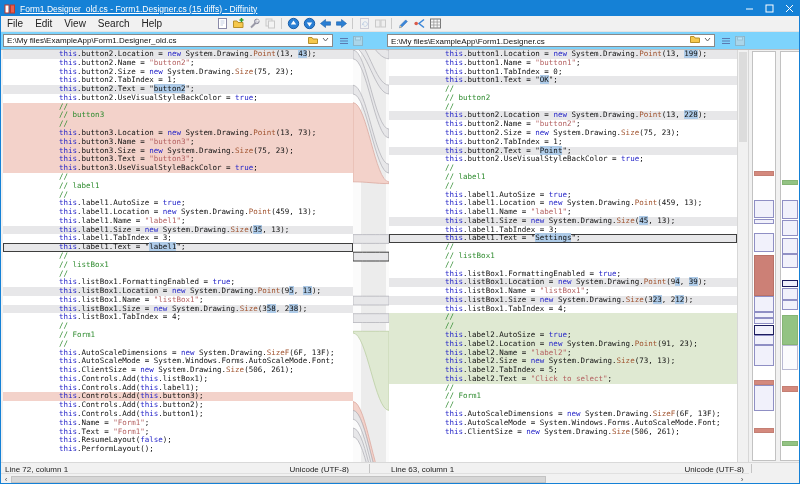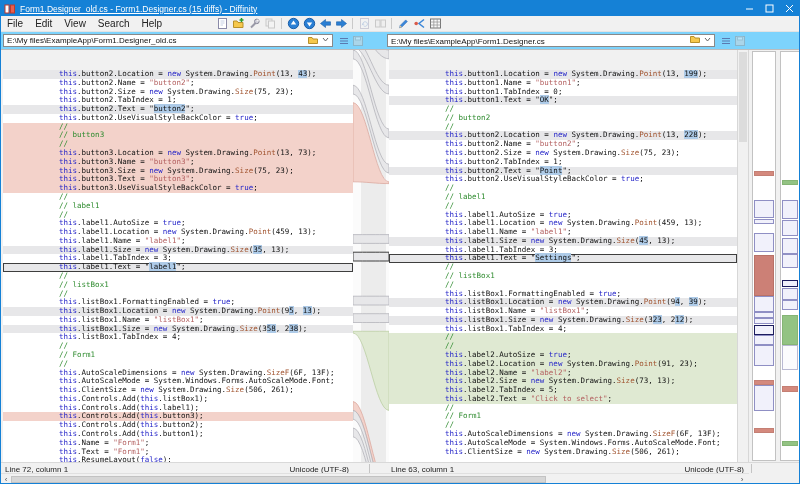--- a/index.html
+++ b/index.html
@@ -24,21 +24,21 @@
   .tsep{width:1px;height:11px;background:#c9c9c9;margin:0 3px;}
   
   #pathrow{position:absolute;left:0;top:31px;width:100%;height:17px;background:#7dd3fc;}
   .combo{position:absolute;top:2px;height:13px;background:#fff;border:1px solid #898989;
          font-size:8px;color:#111;display:flex;align-items:center;padding-left:3px;white-space:nowrap;overflow:hidden;}
   .combo .spacer{flex:1;}
   .combo .cicon{flex:0 0 auto;margin-right:2px;}
   .mini-btn{position:absolute;top:2px;width:13px;height:13px;display:flex;align-items:center;justify-content:center;}
   
   #main{position:absolute;left:0;top:48px;width:100%;height:413px;background:#f1f1f1;border-top:1px solid #bcbcbc;}
-  .pane{position:absolute;top:0;height:413px;background:#fff;overflow:hidden;margin-top:20px;}
+  .pane{position:absolute;top:0;height:413px;background:#fff;overflow:hidden;}
   #pane-left{left:2px;width:350px;}
   #pane-right{left:388px;width:348px;}
   .line{height:8.787px;line-height:8.787px;font-family:"DejaVu Sans Mono",monospace;
         font-size:7.5px;white-space:pre;padding-left:56px;color:#111;}
   .b-chg{background:#e7e7e9;}
   .b-del{background:#f3d2ca;}
   .b-add{background:#dfe9d2;}
   .b-cur{background:#e7e7e9;box-shadow:inset 0 0 0 1px #3e3e3e;}
   .hl{background:#aecbe8;}
   .s{color:#b35f5f;} .k{color:#2424c8;} .c{color:#2e8b2e;} .t{color:#a0522d;}

